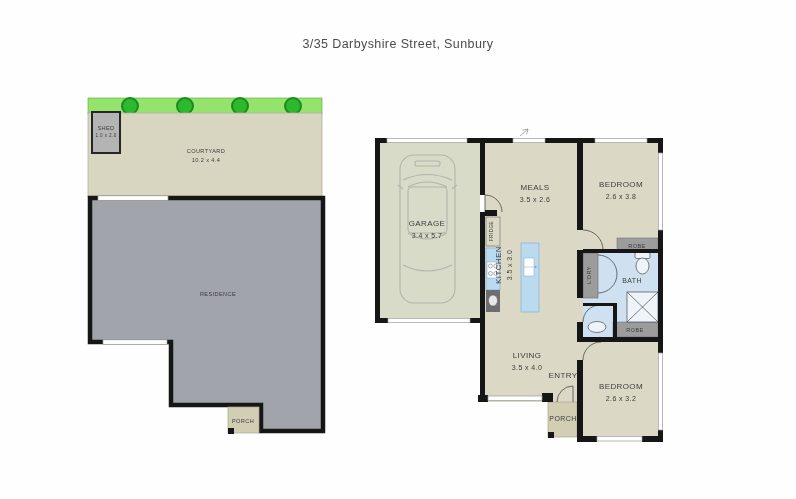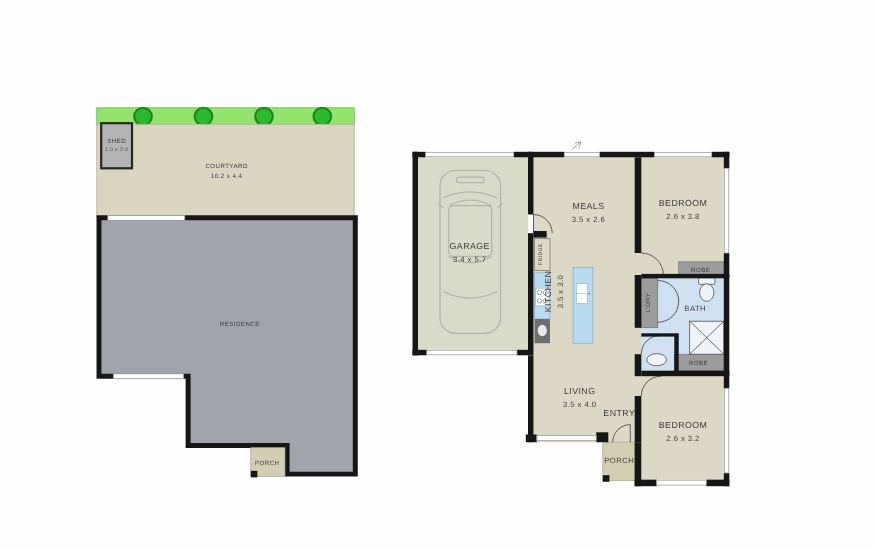--- a/index.html
+++ b/index.html
@@ -20,20 +20,21 @@
   .win{fill:#ffffff;stroke:#9a9a9a;stroke-width:.7;}
   .door{fill:none;stroke:#4a4a4a;stroke-width:.8;}
   .fix{fill:#eef4fa;stroke:#4a4a4a;stroke-width:.7;}
   .counter{fill:#badaf0;stroke:#7fa8c9;stroke-width:.6;}
 </style>
 </head>
 <body>
 
 <div class="stage">
 
+  <div class="title">3/35 Darbyshire Street, Sunbury</div>
 
   <svg id="site-svg" width="250" height="370" viewBox="0 0 250 370">
 
     <rect x="8" y="8" width="234" height="16" fill="#93e36c" stroke="#57a83a" stroke-width="0.6"></rect>
     <g>
       <circle cx="50" cy="16" r="8" fill="#2db92d" stroke="#1d8a1d" stroke-width="2"></circle>
       <circle cx="105" cy="16" r="8" fill="#2db92d" stroke="#1d8a1d" stroke-width="2"></circle>
       <circle cx="160" cy="16" r="8" fill="#2db92d" stroke="#1d8a1d" stroke-width="2"></circle>
       <circle cx="213" cy="16" r="8" fill="#2db92d" stroke="#1d8a1d" stroke-width="2"></circle>
     </g>

